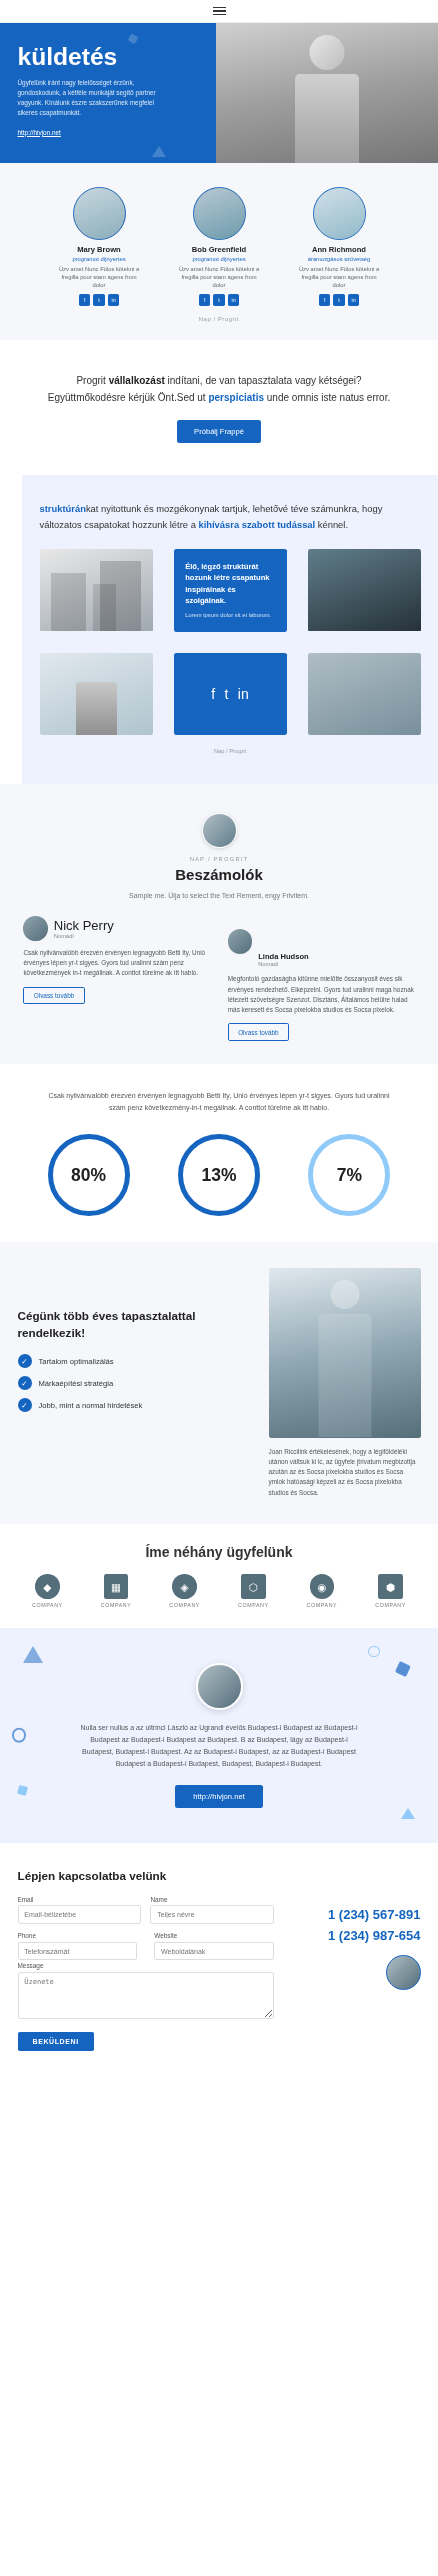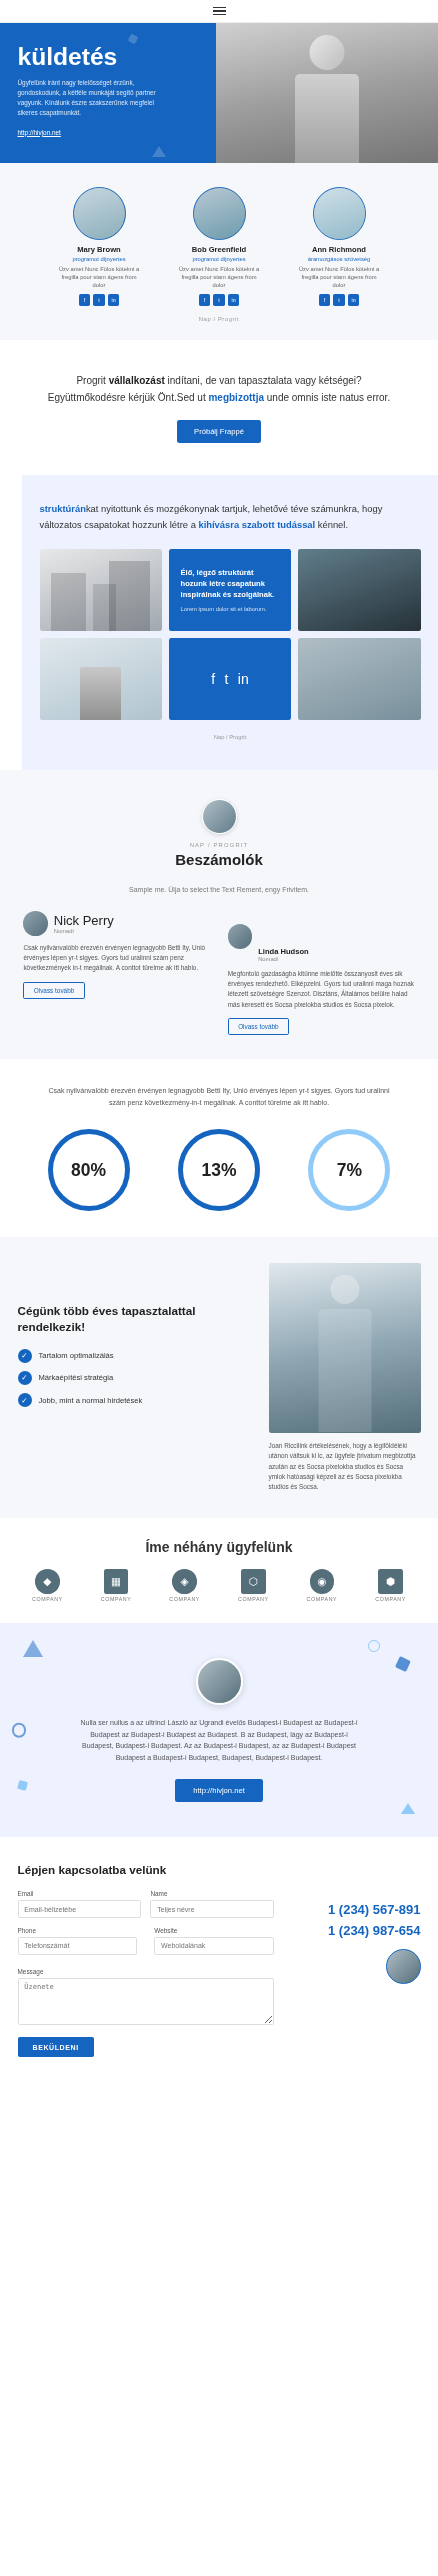--- a/index.html
+++ b/index.html
@@ -84,31 +84,31 @@
       </div>
     </div>
   </div>
   <div style="text-align:center;margin-top:5.8px;">
     <span style="font-size:5.8px;color:#999;letter-spacing:0.6px;">Nap / Progrit</span>
   </div>
 </section>
 
 <section style="background:#fff;padding:32px 41px;text-align:center;">
   <p style="font-size:10px;color:#333;line-height:1.7;margin-bottom:14px;">
-    <span>Progrit </span><strong style="color:#222;">vállalkozást</strong><span> indítani, de van tapasztalata vagy kétségei? Együttmőkodésre kérjük Önt.Sed ut </span><em style="color:#1565c0;font-style:normal;font-weight:600;">megbizottja</em><span> unde omnis iste natus error.</span>
+    <span>Progrit </span><strong style="color:#222;">vállalkozást</strong><span> indítani, de van tapasztalata vagy kétségei? Együttmőkodésre kérjük Önt.Sed ut </span><em style="color:#1565c0;font-style:normal;font-weight:600;">perspiciatis</em><span> unde omnis iste natus error.</span>
   </p>
   <button style="background:#1565c0;color:#fff;padding:7px 17.5px;border:none;border-radius:2.3px;font-size:7.6px;cursor:pointer;">Próbálj Frappé</button>
 </section>
 
 <section style="background:#eef2ff;padding:26px 17.5px 29px;margin-left:22px;">
   <p style="font-size:9.4px;color:#333;line-height:1.7;margin-bottom:16.4px;max-width:362px;">
     <strong style="color:#1565c0;">struktúrán</strong><span>kat</span><span> nyitottunk és mozgékonynak tartjuk, lehetővé téve számunkra, hogy változatos csapatokat hozzunk létre a </span><strong style="color:#1565c0;">kihívásra szabott tudással</strong><span> kénnel.</span>
   </p>
 
-  <div style="display:grid;grid-template-columns:1fr 1fr 1fr;gap:7px;">
+  <div style="display:grid;grid-template-columns:1fr 1fr 1fr;gap:21px;">
 
     <div style="border-radius:2.3px;overflow:hidden;">
       <div style="width:100%;height:82px;background:linear-gradient(160deg,#e8e8e8 0%,#a0a8b0 100%);position:relative;">
 
         <div style="position:absolute;bottom:0;left:11.7px;width:35px;height:58px;background:rgba(0,0,0,0.15);"></div>
         <div style="position:absolute;bottom:0;left:53px;width:23.4px;height:47px;background:rgba(0,0,0,0.12);"></div>
         <div style="position:absolute;bottom:0;right:11.7px;width:41px;height:70px;background:rgba(0,0,0,0.18);"></div>
       </div>
     </div>
 
@@ -140,21 +140,21 @@
 
   <div style="text-align:center;margin-top:9.4px;">
     <span style="font-size:5.8px;color:#999;">Nap / Progrit</span>
   </div>
 </section>
 
 <section style="background:#f5f7fa;padding:29px 23.4px 23.4px;">
   <div style="width:35px;height:35px;border-radius:50%;background:linear-gradient(135deg,#b0bec5,#607d8b);margin:0 auto 8.2px;border:1.8px solid #fff;box-shadow:0 1.2px 4.7px rgba(0,0,0,0.15);"></div>
 
   <div style="text-align:center;font-size:5.8px;color:#999;letter-spacing:1.2px;text-transform:uppercase;margin-bottom:3.5px;">Nap / Progrit</div>
-  <h2 style="text-align:center;font-size:15px;font-weight:700;color:#222;margin-bottom:18px;">Beszámolók</h2>
+  <h2 style="text-align:center;font-size:15px;font-weight:700;color:#222;margin-bottom:9px;">Beszámolók</h2>
   <p style="text-align:center;font-size:7px;color:#777;margin-bottom:17.5px;">Sample me. Ülja to select the Text Rement, engy Frivitem.</p>
 
   <div style="display:grid;grid-template-columns:1fr 1fr;gap:17.5px;">
 
     <div>
       <div style="display:flex;align-items:center;gap:5.8px;margin-bottom:7px;">
         <div style="width:24.6px;height:24.6px;border-radius:50%;background:linear-gradient(135deg,#90a4ae,#546e7a);flex-shrink:0;"></div>
         <div>
           <div style="font-size:13px;font-weight:400;color:#222;">Nick Perry</div>
           <div style="font-size:5.8px;color:#888;">Nomadi</div>
@@ -281,21 +281,21 @@
       <div style="display:grid;grid-template-columns:1fr 1fr;gap:9.4px;margin-bottom:8.2px;">
         <div>
           <label style="display:block;font-size:6.4px;color:#555;margin-bottom:2.9px;">Email</label>
           <input type="email" style="border: 0.6px solid rgb(221, 221, 221); border-radius: 1.8px; padding: 4.7px 5.8px; font-size: 7px; color: rgb(51, 51, 51); width: 100%;" placeholder="Email-bélizetébe">
         </div>
         <div>
           <label style="display:block;font-size:6.4px;color:#555;margin-bottom:2.9px;">Name</label>
           <input type="text" style="border: 0.6px solid rgb(221, 221, 221); border-radius: 1.8px; padding: 4.7px 5.8px; font-size: 7px; color: rgb(51, 51, 51); width: 100%;" placeholder="Teljes névre">
         </div>
       </div>
-      <div style="display:grid;grid-template-columns:1fr 1fr;gap:17px;margin-bottom:13px;">
+      <div style="display:grid;grid-template-columns:1fr 1fr;gap:17px;margin-bottom:2px;">
         <div>
           <label style="display:block;font-size:6.4px;color:#555;margin-bottom:2.9px;">Phone</label>
           <input type="tel" style="border: 0.6px solid rgb(221, 221, 221); border-radius: 1.8px; padding: 4.7px 5.8px; font-size: 7px; color: rgb(51, 51, 51); width: 100%;" placeholder="Telefonszámát">
         </div>
         <div>
           <label style="display:block;font-size:6.4px;color:#555;margin-bottom:2.9px;">Website</label>
           <input type="url" style="border: 0.6px solid rgb(221, 221, 221); border-radius: 1.8px; padding: 4.7px 5.8px; font-size: 7px; color: rgb(51, 51, 51); width: 100%;" placeholder="Weboldalának">
         </div>
       </div>
       <div style="margin-bottom:10.5px;">

